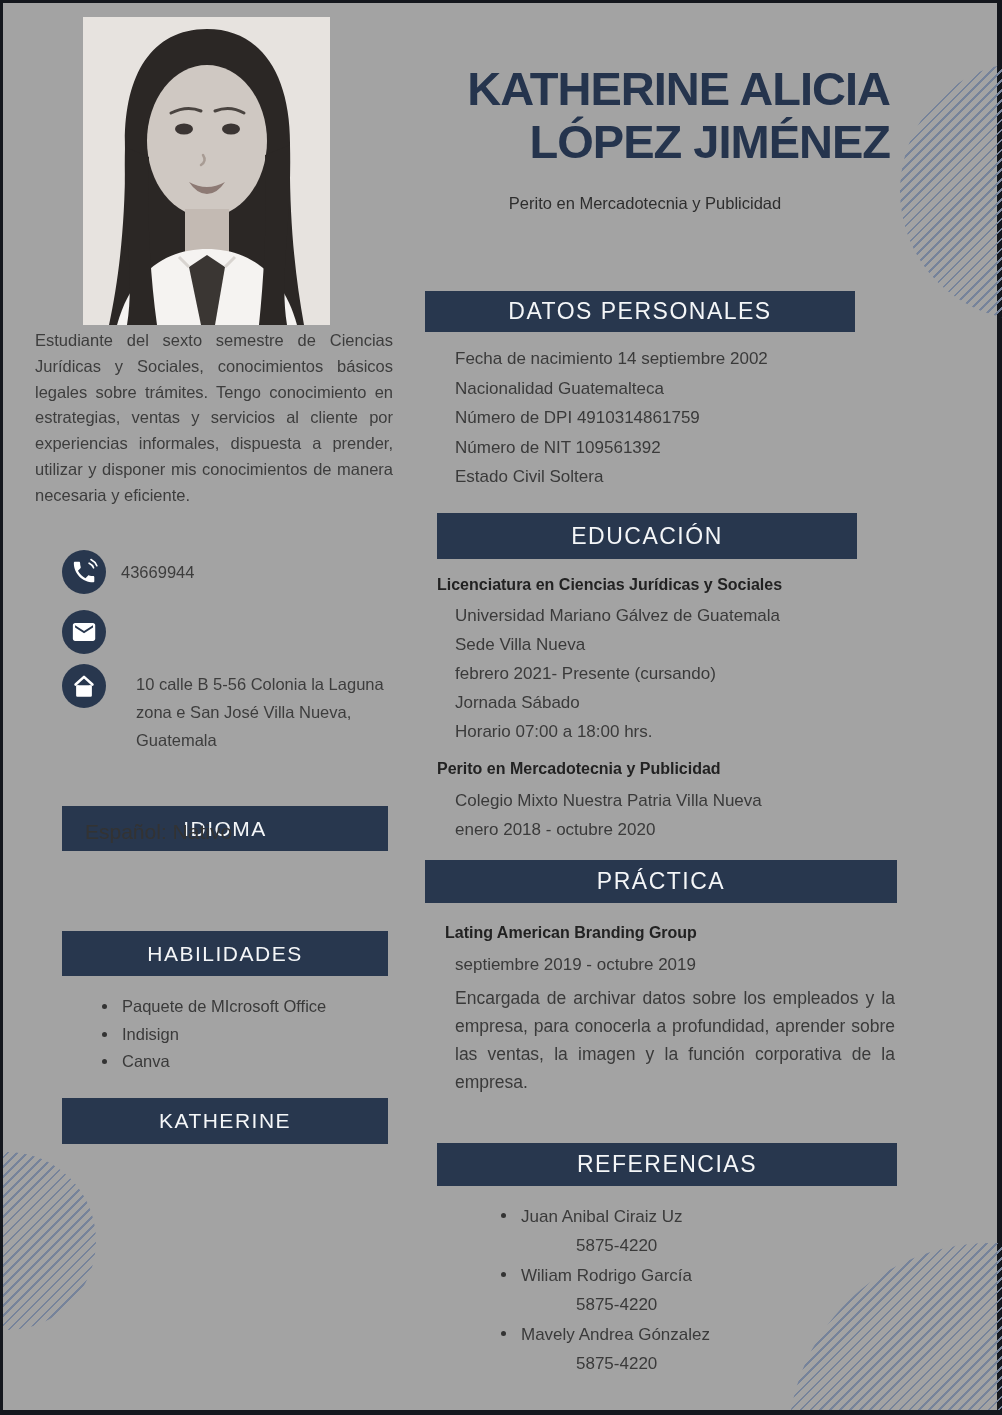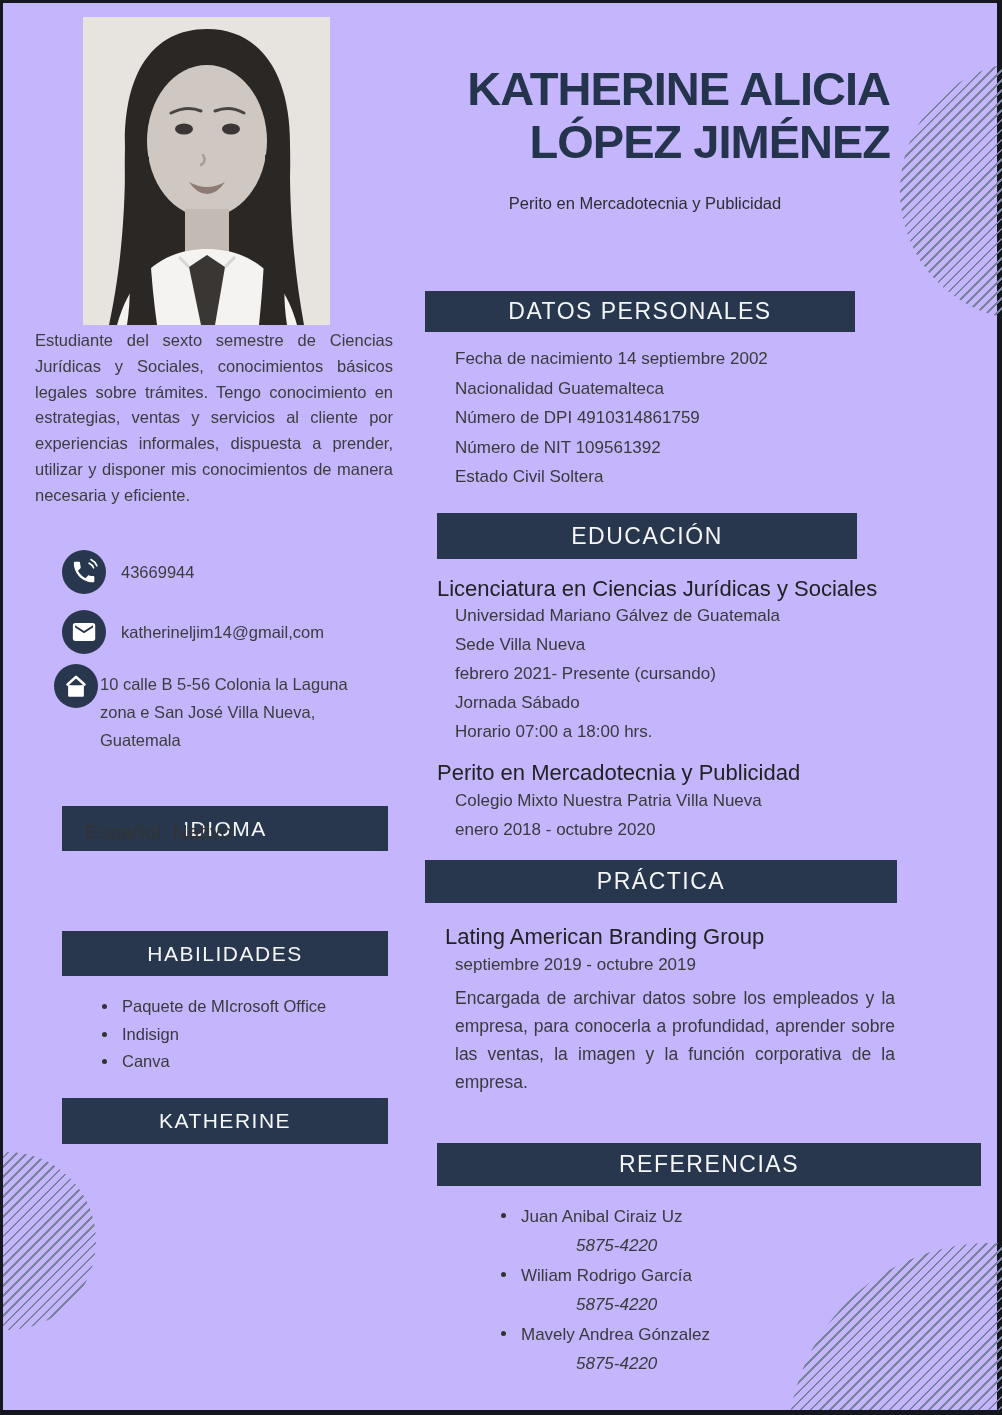--- a/index.html
+++ b/index.html
@@ -1,17 +1,17 @@
 <!DOCTYPE html>
 <html><head>
 <meta charset="utf-8">
 <style>
   html,body{margin:0;padding:0;background:#ffffff;}
   .page{
-    position:relative;width:1002px;height:1415px;background:#c4b5fd;
+    position:relative;width:1002px;height:1415px;background:#a3a3a3;
     overflow:hidden;font-family:"Liberation Sans",sans-serif;color:#3d3d3d;
   }
   
   .edge{position:absolute;background:#14171d;}
   .edge.top{left:0;top:0;width:1002px;height:3px;z-index:6;}
   .edge.left{left:0;top:0;width:3px;height:1415px;z-index:6;}
   .edge.bottom{left:0;top:1410px;width:1002px;height:5px;z-index:6;}
   .edge.right{left:997px;top:0;width:5px;height:1415px;z-index:1;}
   
   .stripes{
@@ -34,39 +34,39 @@
   .banner.small{font-size:21px;}
   .banner.big{font-size:23px;}
   
   .block{position:absolute;z-index:3;}
   .summary{left:35px;top:328px;width:358px;font-size:16.5px;line-height:25.8px;text-align:justify;}
   .contact-row{display:flex;align-items:flex-start;z-index:3;position:absolute;}
   .contact-icon{width:44px;height:44px;flex:0 0 44px;}
   .contact-text{font-size:16.5px;line-height:26px;color:#3d3d3d;padding-top:9px;}
   .row-phone{left:62px;top:550px;}   .row-phone .contact-text{padding-left:15px;}
   .row-email{left:62px;top:610px;}   .row-email .contact-text{padding-left:15px;}
-  .row-home{left:54px;top:664px;}    .row-home .contact-text{padding-left:2px;padding-top:6px;width:288px;line-height:28px;}
+  .row-home{left:62px;top:664px;gap:28px;}    .row-home .contact-text{padding-left:2px;padding-top:6px;width:288px;line-height:28px;}
   .idioma-entry{left:85px;top:820px;font-size:21px;color:#333;}
   ul.dots{list-style:none;margin:0;padding:0;}
   ul.dots li{position:relative;padding-left:27px;color:#3a3a3a;}
   ul.dots li::before{content:"";position:absolute;left:7px;top:11px;width:5px;height:5px;border-radius:50%;background:#333;}
   .skills{left:95px;top:993px;font-size:16.5px;}
   .skills li{line-height:27.5px;}
   .apts{left:95px;top:1163px;font-size:16.5px;}
   .apts li{line-height:28px;}
   
   .datos-lines{left:455px;top:344px;font-size:17px;line-height:29.5px;color:#3a3a3a;}
-  .degree{position:absolute;font-weight:400;font-size:22px;color:#222;z-index:3;text-align:center;}
+  .degree{position:absolute;font-weight:700;font-size:16px;color:#222;z-index:3;text-align:center;}
   .details{position:absolute;font-size:17px;line-height:29px;color:#3a3a3a;z-index:3;}
   .company{left:445px;top:924px;}
   .practica-period{left:455px;top:955px;font-size:17px;color:#3a3a3a;}
   .practica-desc{left:455px;top:984px;width:440px;font-size:17.5px;line-height:28px;text-align:justify;color:#3a3a3a;}
   .refs{left:494px;top:1202px;font-size:17px;}
   .refs li{line-height:29px;margin-bottom:1px;}
-  .refs .ref-phone{padding-left:55px;line-height:29px;font-style:italic;}
+  .refs .ref-phone{padding-left:55px;line-height:29px;}
 </style>
 </head>
 <body>
 
 <div class="page">
 
   <div class="stripes circle-tr"></div>
   <div class="stripes circle-bl"></div>
   <div class="stripes circle-br"></div>
 
@@ -114,21 +114,20 @@
     <span class="contact-text">43669944</span>
   </div>
 
   <div class="contact-row row-email">
     <span class="contact-icon">
       <svg viewBox="0 0 24 24" width="44" height="44">
           <circle cx="12" cy="12" r="12" fill="#28374e"></circle>
         <path transform="translate(4.7,4.7) scale(0.61)" fill="#ffffff" d="M20 4H4c-1.1 0-1.99.9-1.99 2L2 18c0 1.1.9 2 2 2h16c1.1 0 2-.9 2-2V6c0-1.1-.9-2-2-2zm0 4-8 5-8-5V6l8 5 8-5v2z"></path>
       </svg>
     </span>
-    <span class="contact-text">katherineljim14@gmail,com</span>
   </div>
 
   <div class="contact-row row-home">
     <span class="contact-icon">
       <svg viewBox="0 0 24 24" width="44" height="44">
           <circle cx="12" cy="12" r="12" fill="#28374e"></circle>
         <path d="M7.4 11.2 12 7 16.6 11.2" stroke="#ffffff" stroke-width="1.4" fill="none" stroke-linecap="round" stroke-linejoin="round"></path>
         <path d="M8.4 11.6 V17.2 H15.6 V11.6" stroke="#ffffff" stroke-width="1.4" fill="#ffffff" stroke-linejoin="round"></path>
       </svg>
     </span>
@@ -181,21 +180,21 @@
     <div>enero 2018 - octubre 2020</div>
   </div>
 
   <div class="banner big" style="left:425px;top:860px;width:472px;height:43px;">
     <span>PRÁCTICA</span>
   </div>
   <div class="degree company">Lating American Branding Group</div>
   <div class="block practica-period">septiembre 2019 - octubre 2019</div>
   <div class="block practica-desc">Encargada de archivar datos sobre los empleados y la empresa, para conocerla a profundidad, aprender sobre las ventas, la imagen y la función corporativa de la empresa.</div>
 
-  <div class="banner big" style="left:437px;top:1143px;width:544px;height:43px;">
+  <div class="banner big" style="left:437px;top:1143px;width:460px;height:43px;">
     <span>REFERENCIAS</span>
   </div>
   <ul class="dots block refs">
     <li>
       <div>Juan Anibal Ciraiz Uz</div>
       <div class="ref-phone">5875-4220</div>
     </li>
     <li>
       <div>Wiliam Rodrigo García</div>
       <div class="ref-phone">5875-4220</div>

